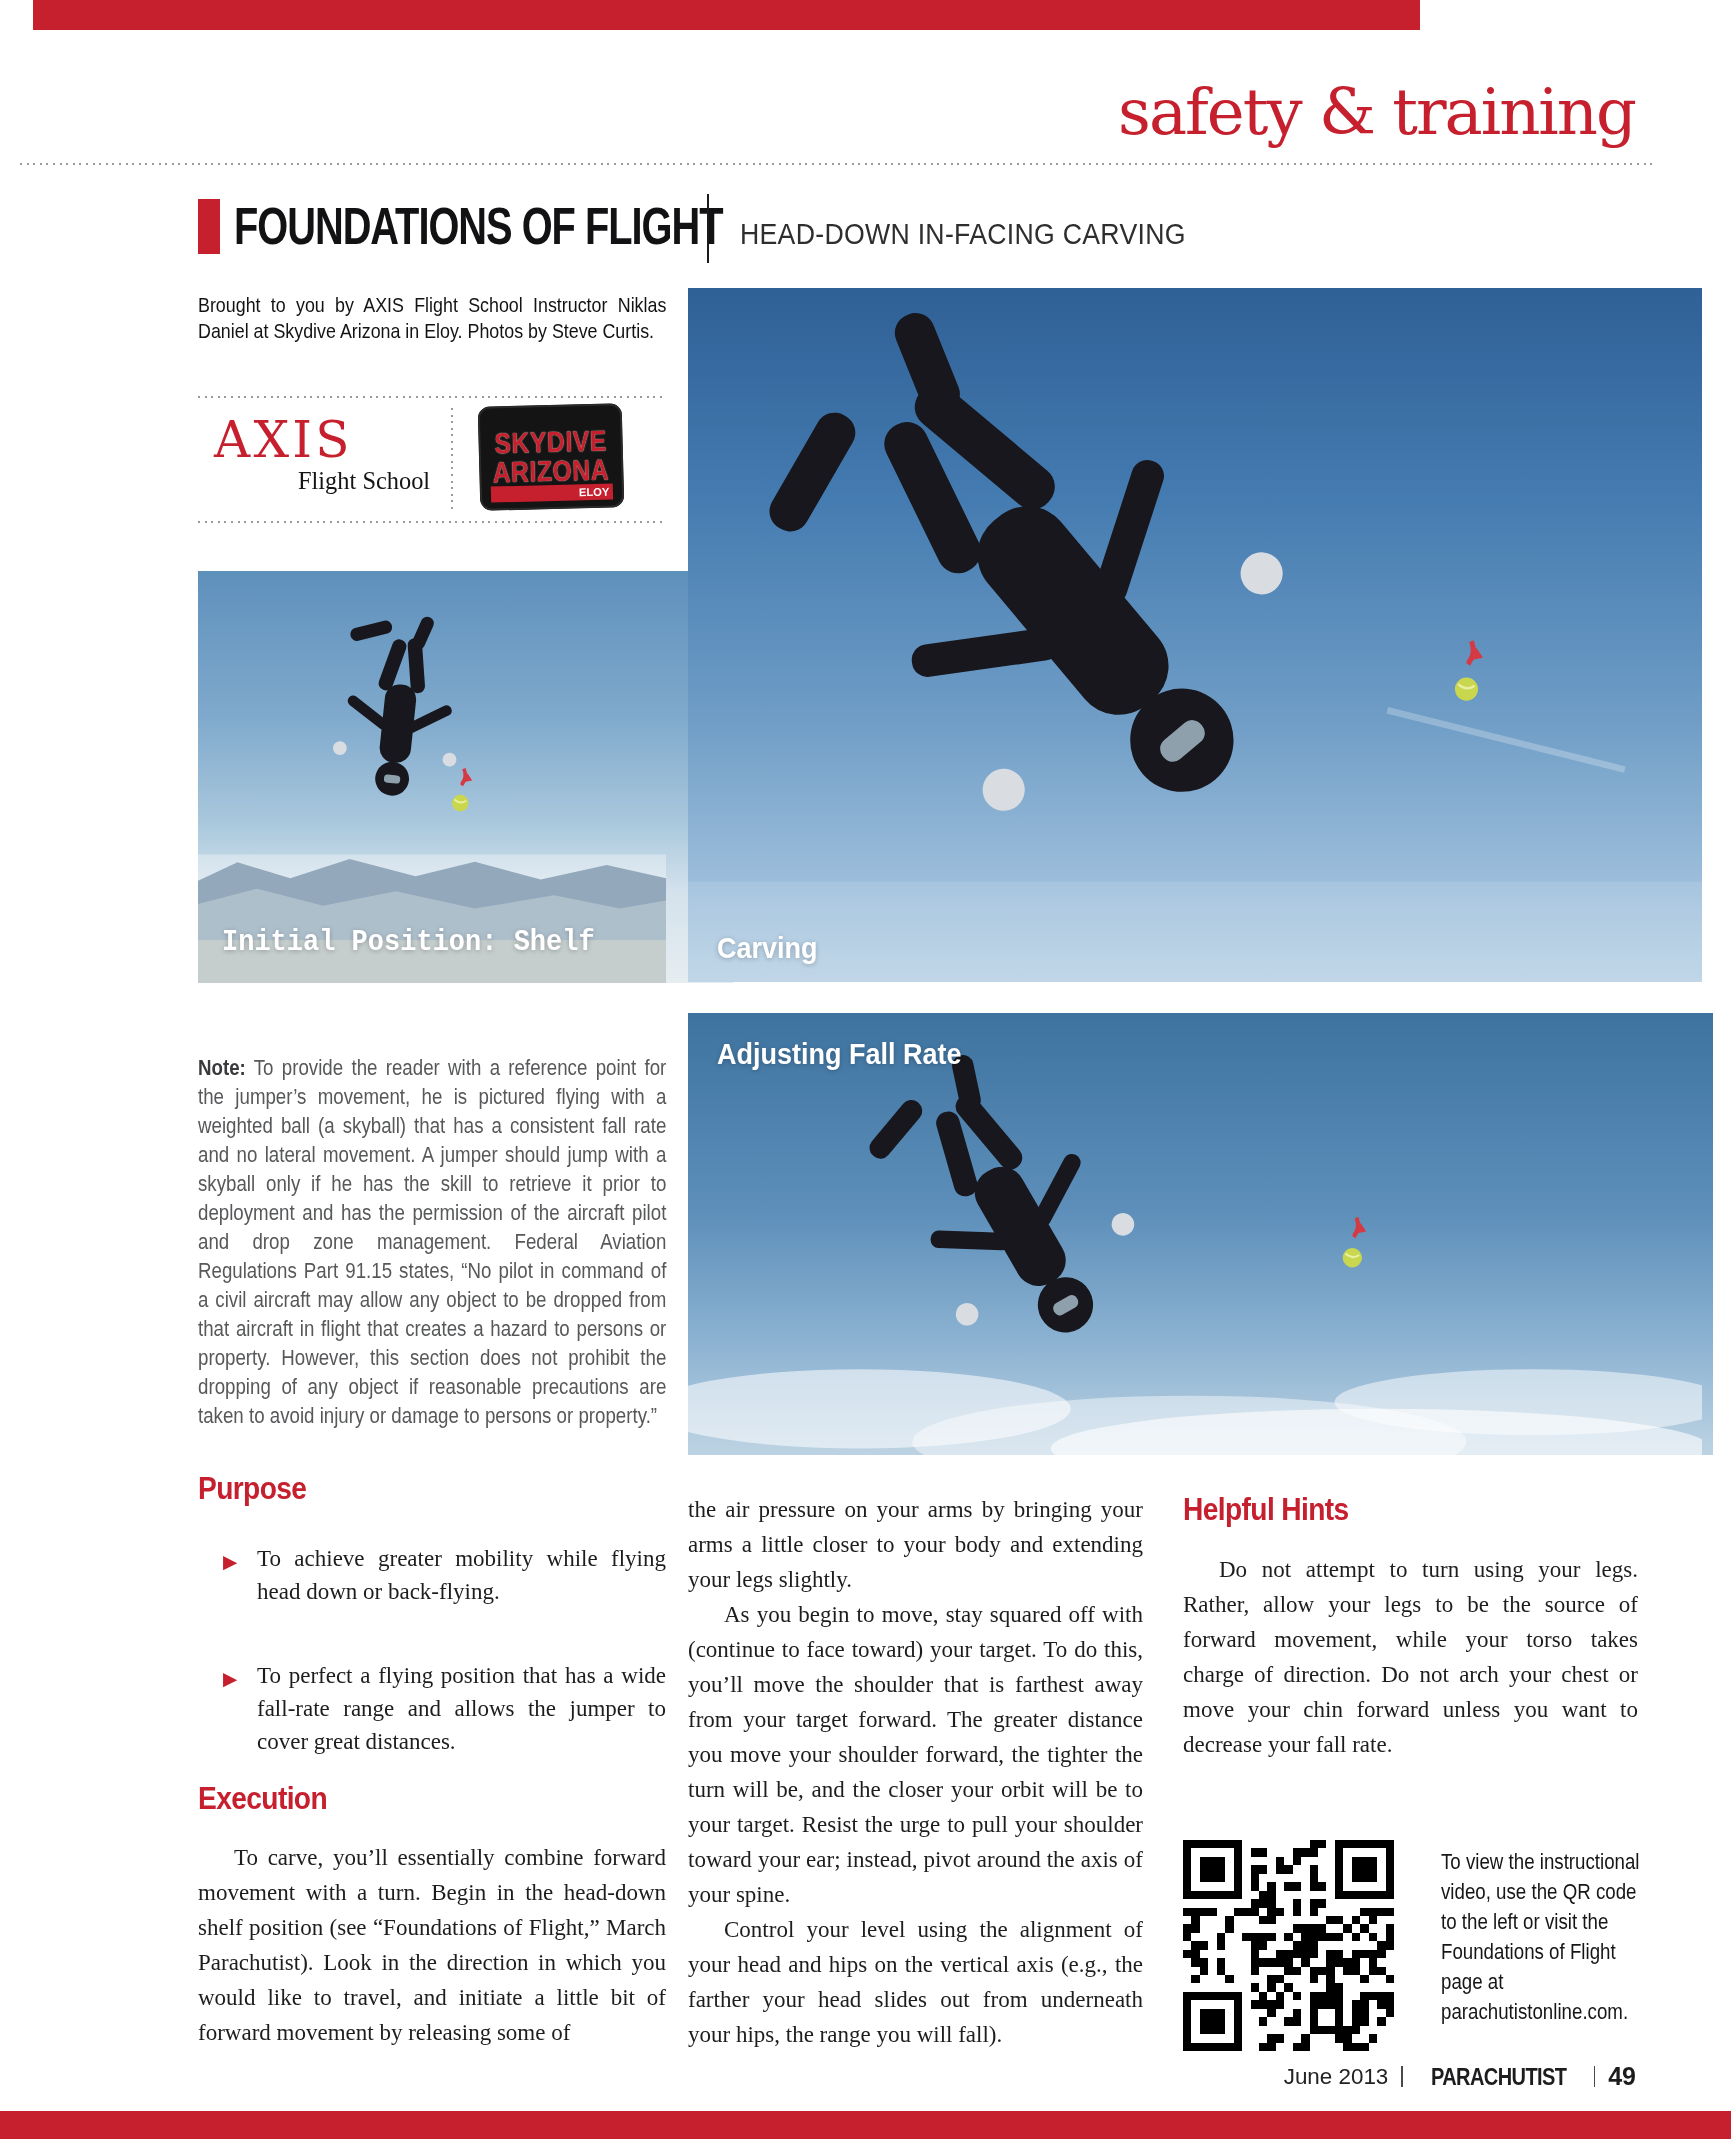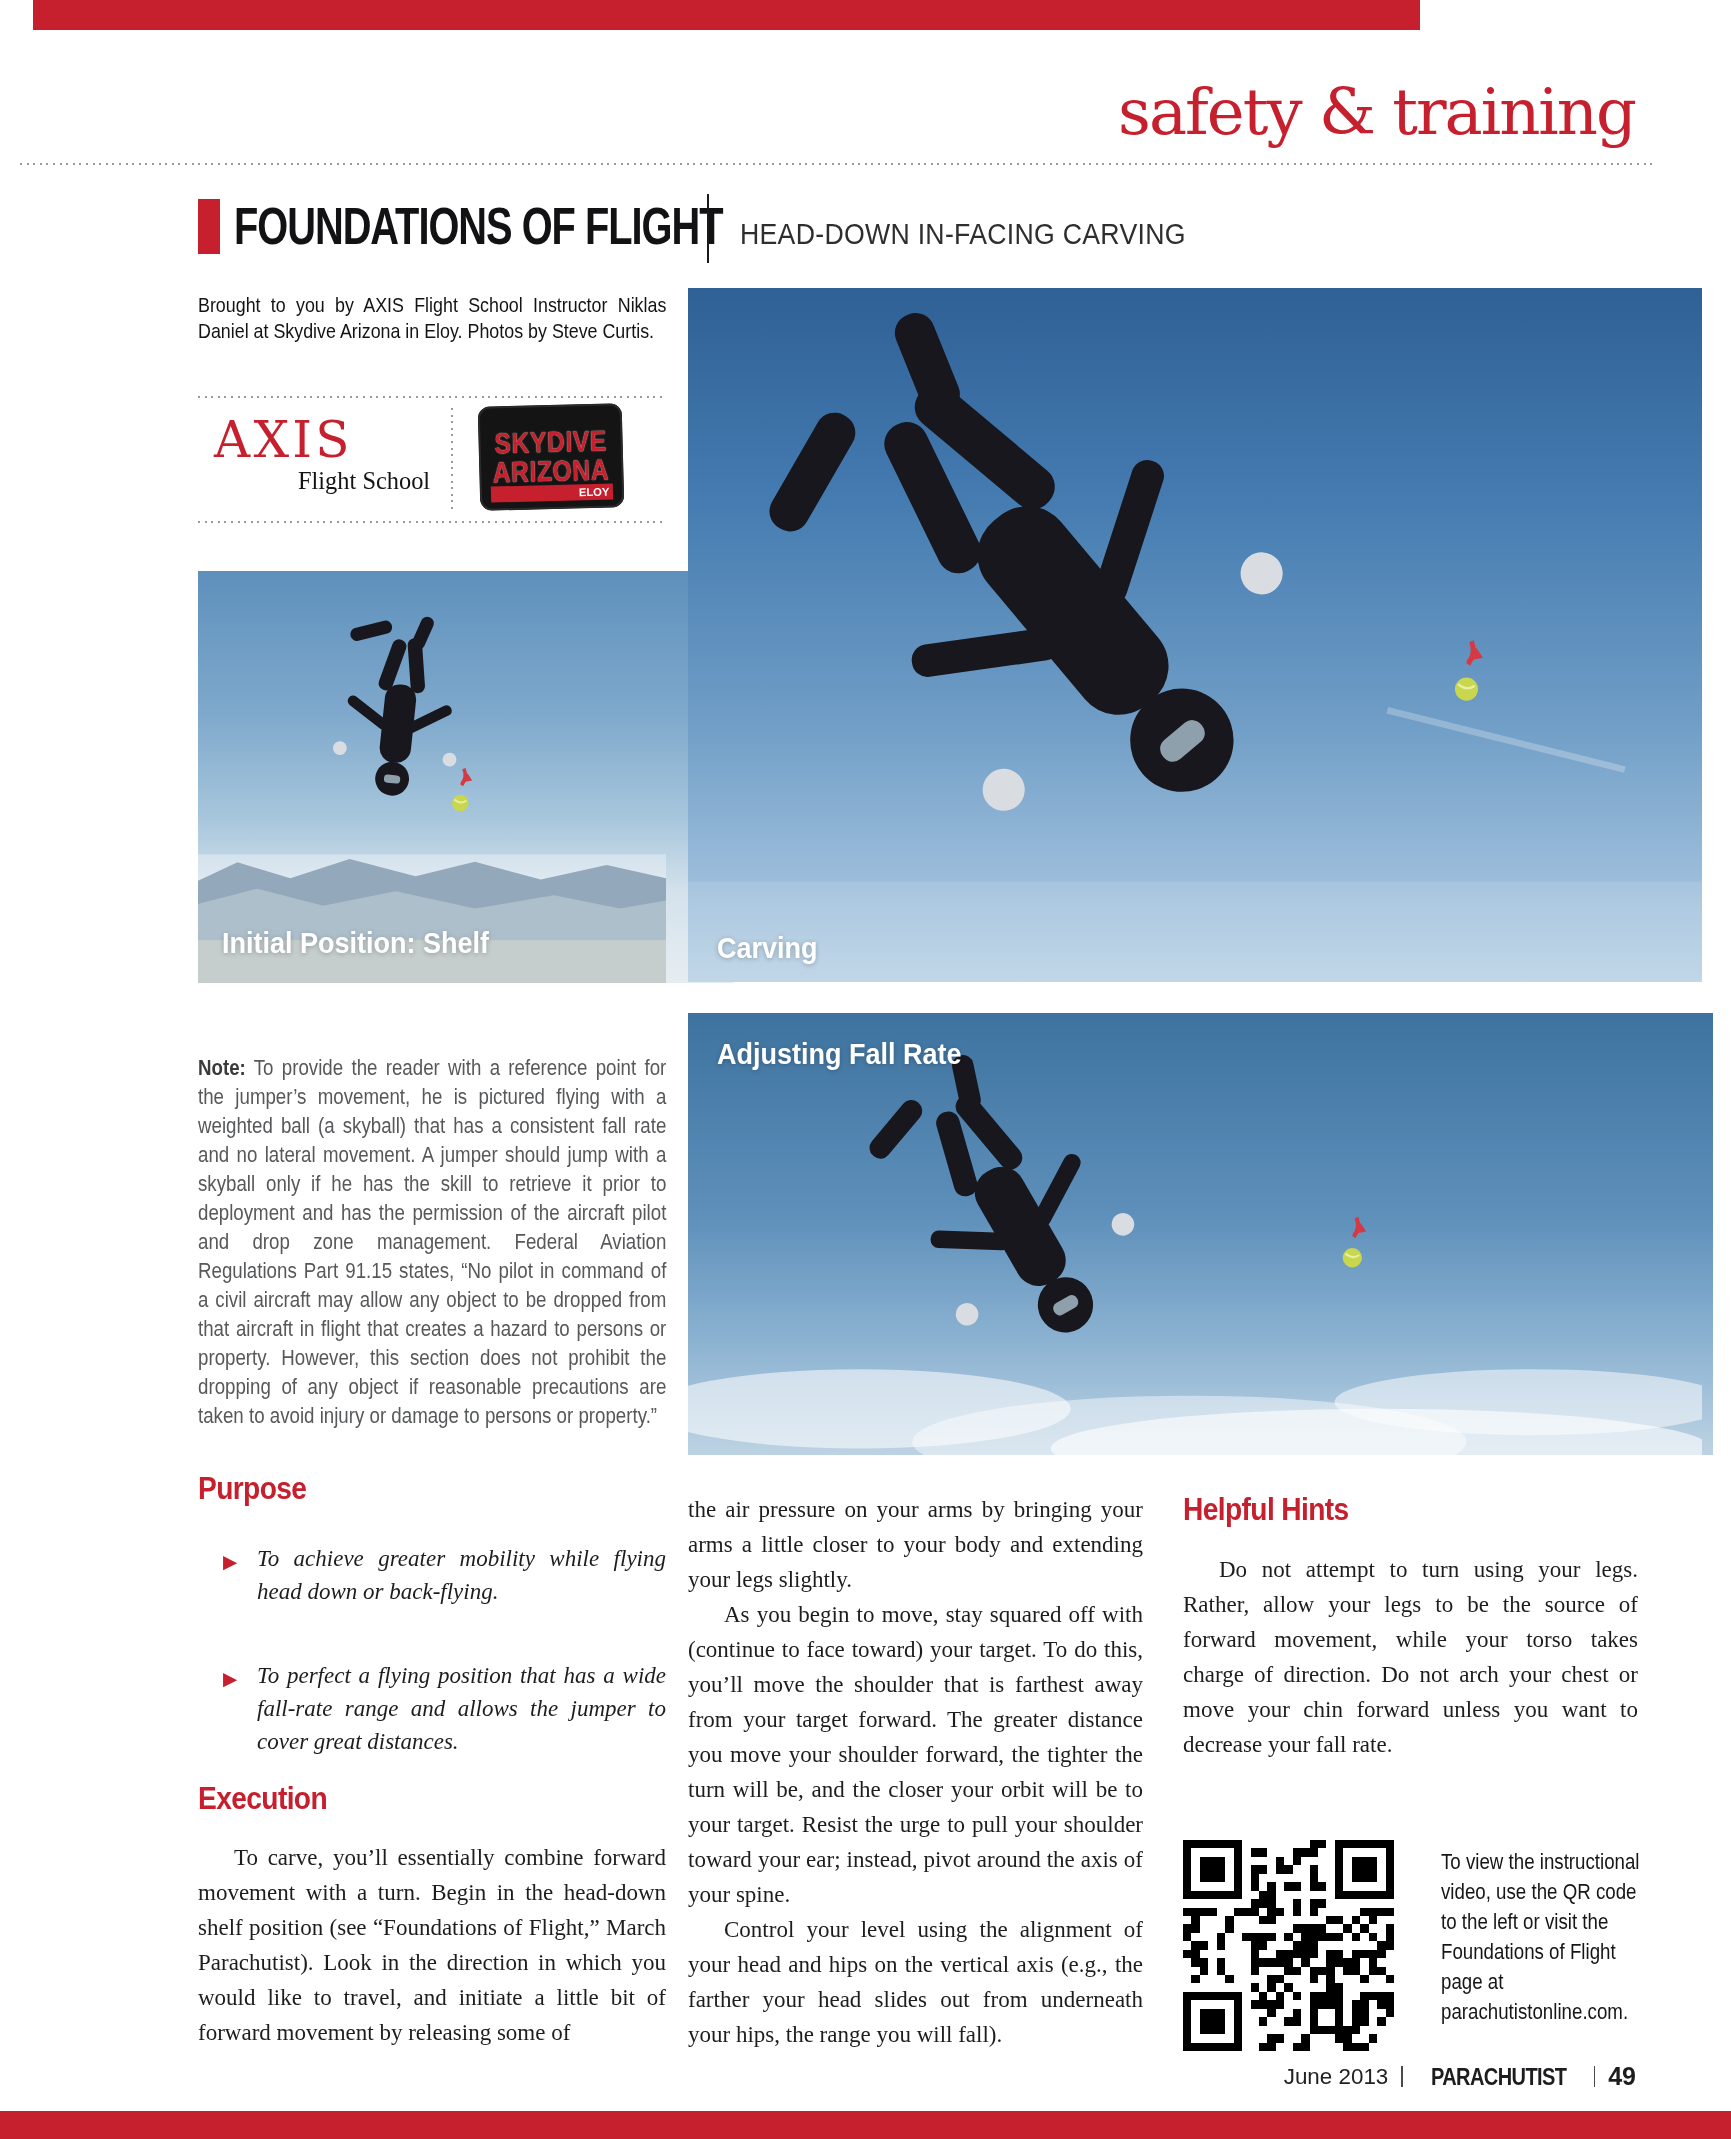--- a/index.html
+++ b/index.html
@@ -84,21 +84,21 @@
   }
 
   
   .red-head{
     color:var(--red);font-weight:bold;font-size:32px;line-height:34px;
     transform:scaleX(0.88);transform-origin:left top;white-space:nowrap;letter-spacing:-0.7px;
   }
   .serif{font-family:"Liberation Serif", serif;font-size:23px;line-height:35px;text-align:justify;color:var(--ink);}
   .indent{text-indent:36px;}
   .serif p{margin:0;}
-  .bullets{list-style:none;margin:0;padding:0;width:443px;font-style:italic;}
+  .bullets{list-style:none;margin:0;padding:0;width:443px;}
   .bullets li{
     position:relative;padding-left:34px;margin-bottom:51px;
     font-family:"Liberation Serif", serif;font-size:23px;line-height:33px;text-align:justify;color:var(--ink);
   }
   .bullets li::before{
     content:"\25B6";color:var(--red);position:absolute;left:0;top:2.6px;font-size:18.5px;
     font-family:"DejaVu Sans", sans-serif;
   }
 
   
@@ -163,21 +163,21 @@
     <div class="axis-tag">Flight School</div>
   </div>
   <div class="abs dotted-v" style="left:451px;top:408px;height:106px;"></div>
   <div class="abs sdaz" style="left:479px;top:405px;">
     <div class="sdaz-line">SKYDIVE</div>
     <div class="sdaz-line">ARIZONA</div>
     <div class="sdaz-eloy">ELOY</div>
   </div>
   <div class="abs dotted-h" style="left:198px;top:521px;width:468px;"></div>
 
-  <div class="abs photo bg-shelf" style="left:198px;top:571px;width:536px;height:412px;">
+  <div class="abs photo bg-shelf" style="left:198px;top:571px;width:536px;height:412px;font-family:Liberation Mono, monospace;">
     <svg width="468" height="412" viewBox="0 0 710 625">
       <rect x="0" y="430" width="710" height="70" fill="#ffffff" opacity="0.35"></rect>
       <path d="M0,470 L60,442 L140,466 L230,437 L330,463 L420,441 L520,468 L620,446 L710,466 L710,625 L0,625 Z" fill="#93a9bb"></path>
       <path d="M0,505 L90,482 L190,508 L300,486 L420,512 L540,492 L640,512 L710,500 L710,625 L0,625 Z" fill="#aebfcc"></path>
       <rect x="0" y="560" width="710" height="65" fill="#cfd4cd" opacity="0.7"></rect>
       <use href="#skydiver" transform="translate(305,215) rotate(6) scale(0.95)"></use>
       <use href="#skyball" transform="translate(398,352) scale(0.9)"></use>
     </svg>
     <div class="photo-caption" style="left:24px;bottom:24px;">Initial Position: Shelf</div>
   </div>

